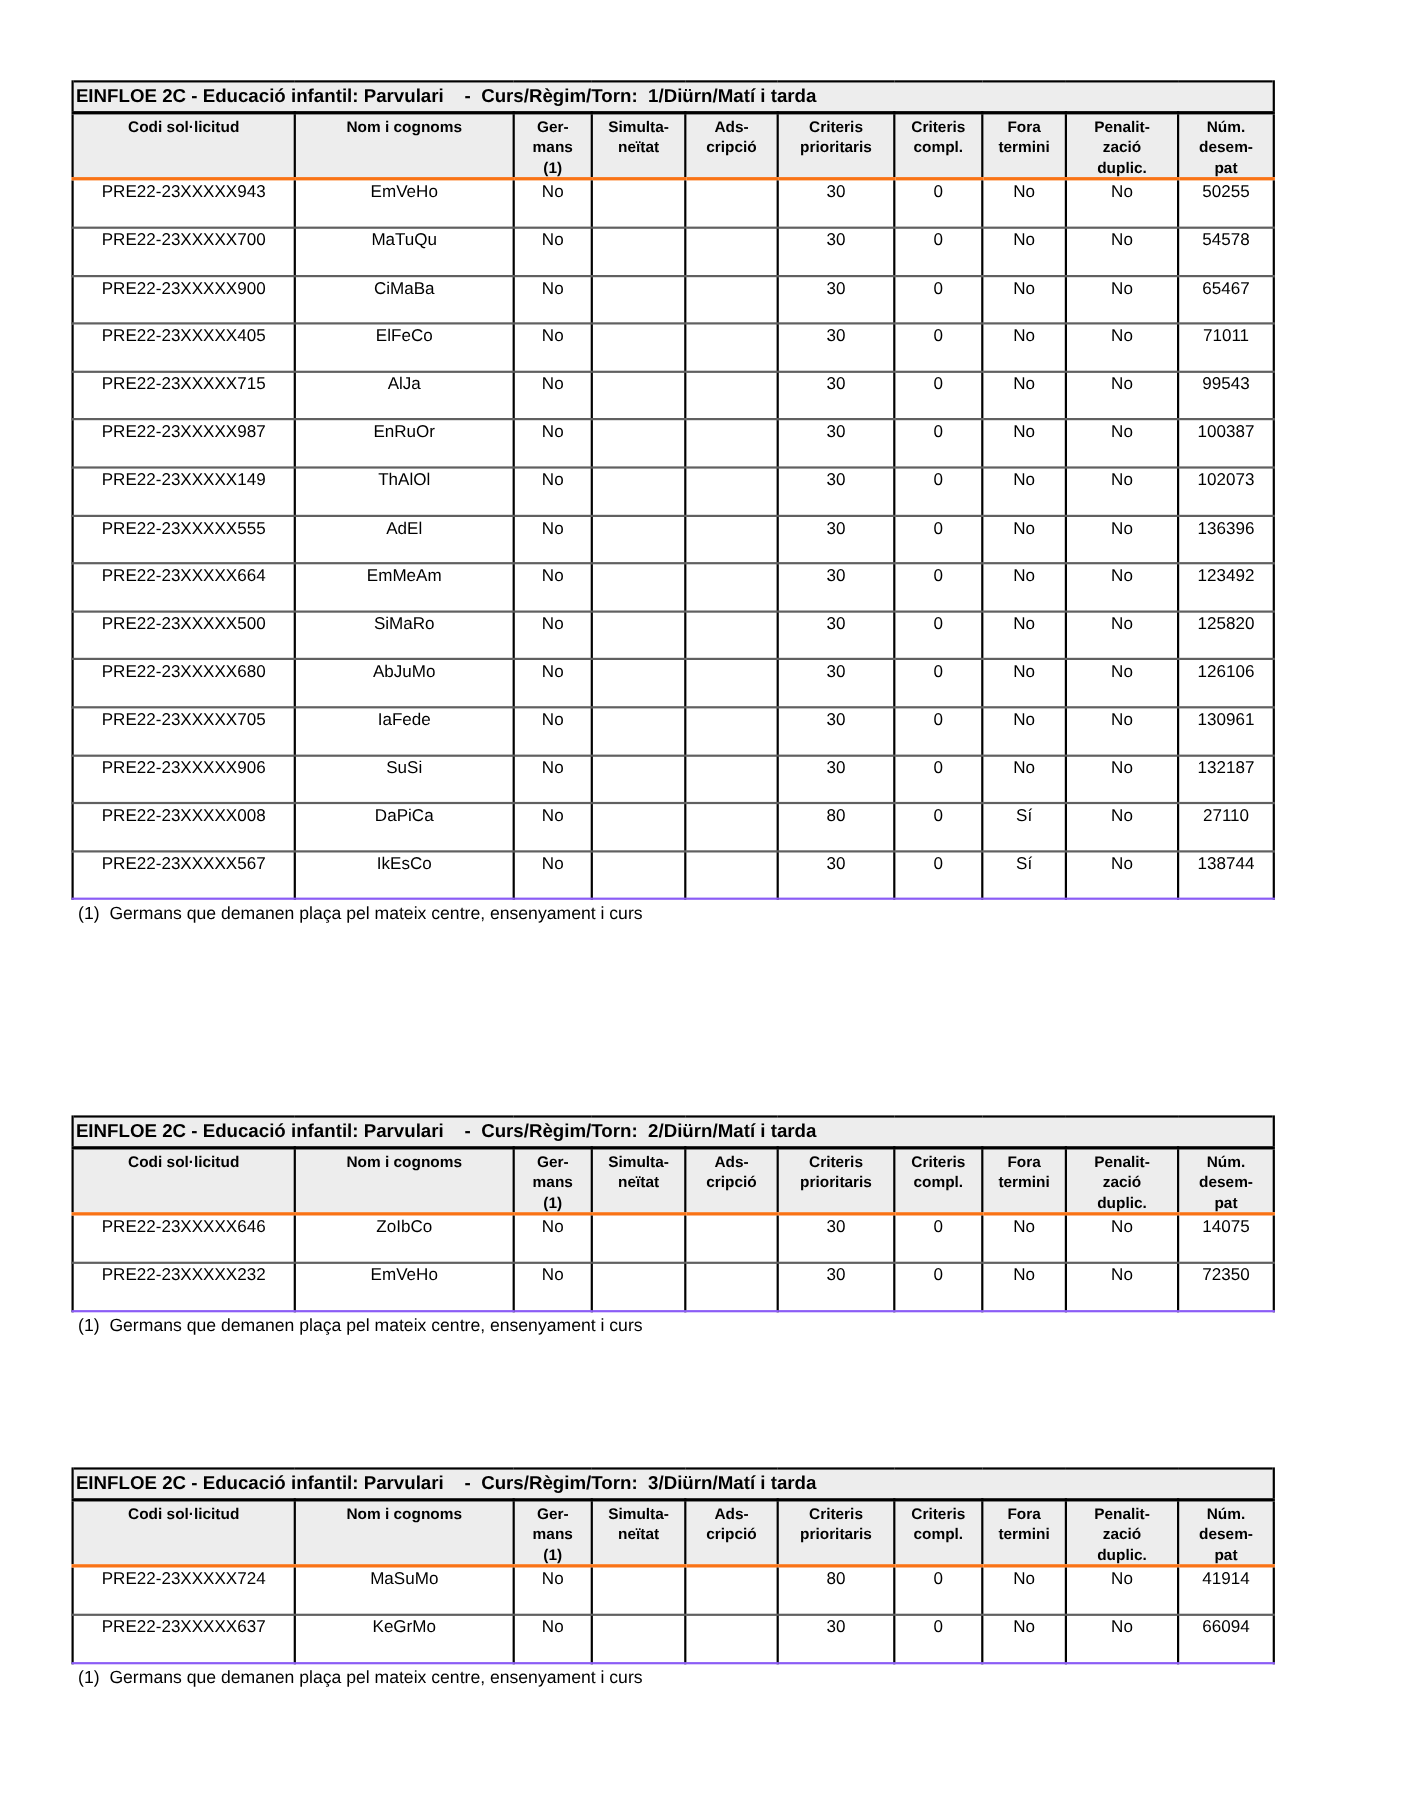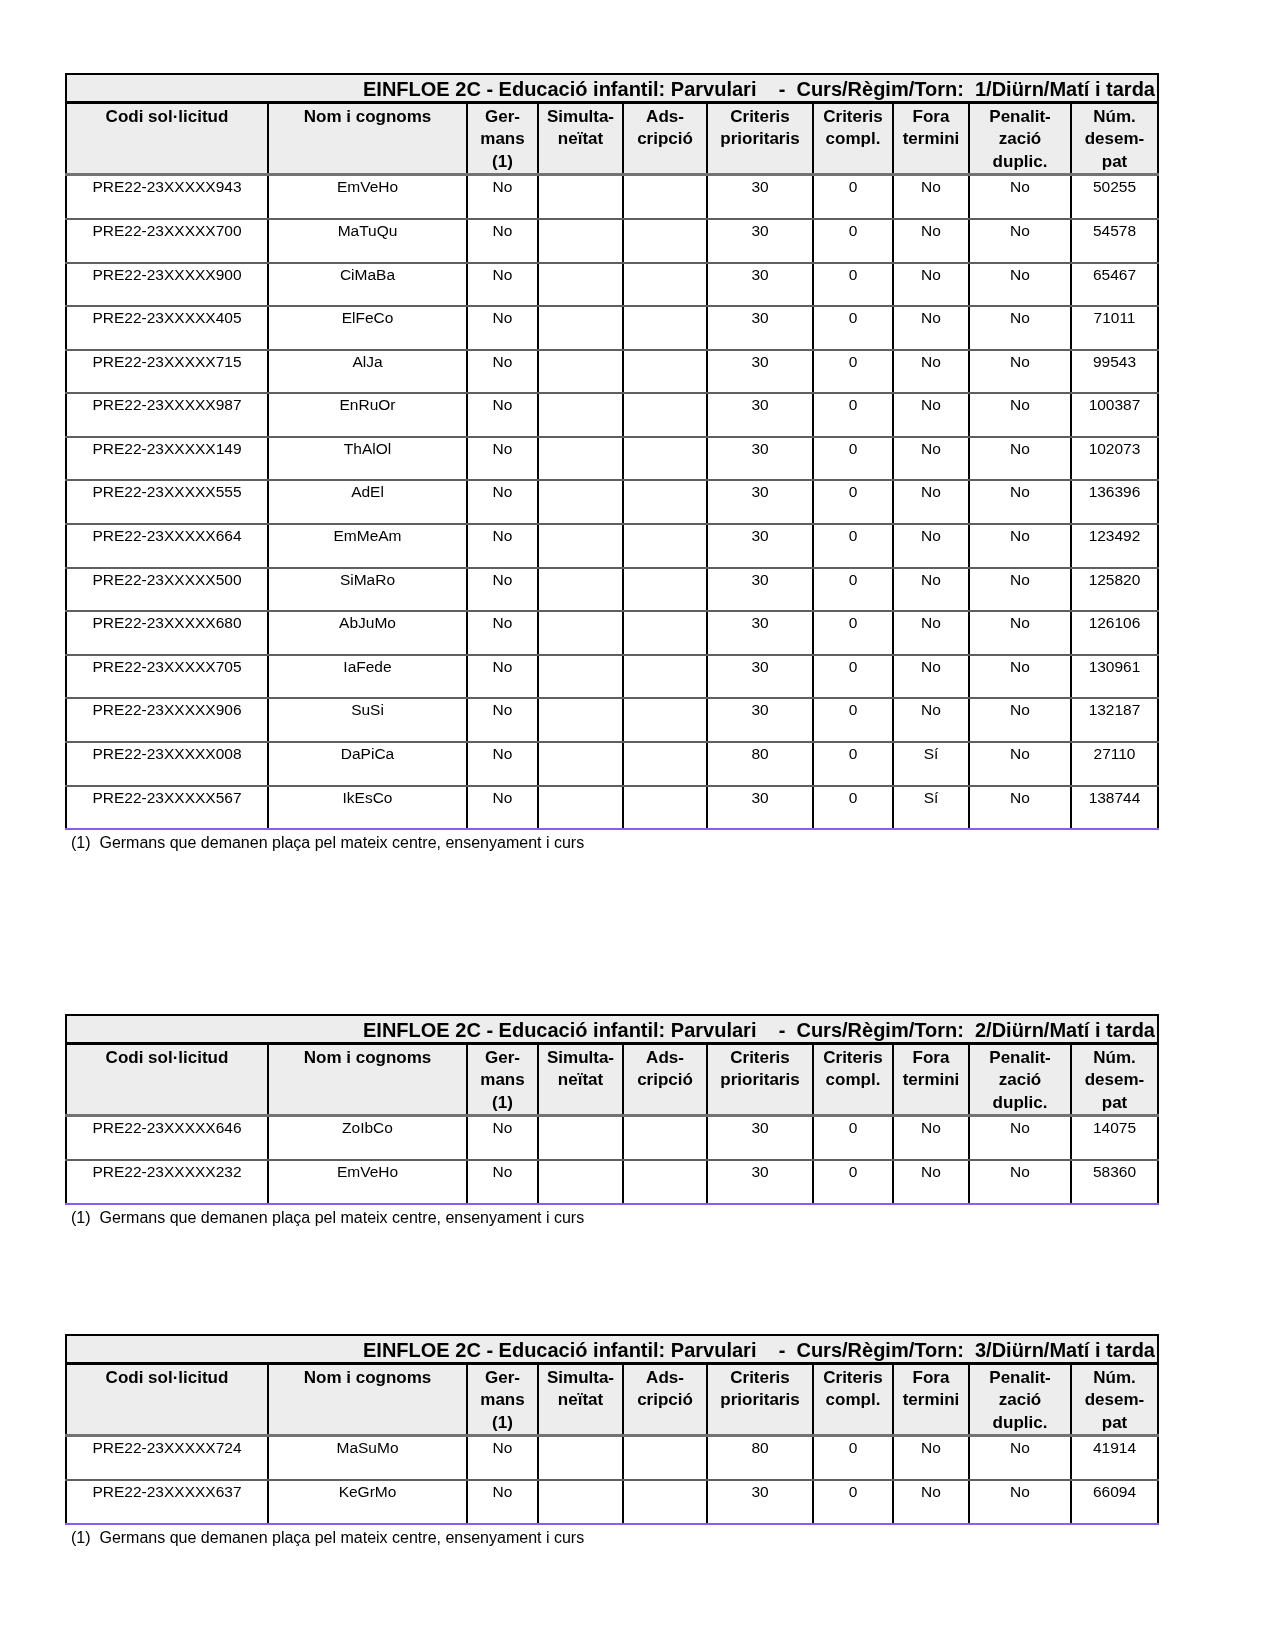--- a/index.html
+++ b/index.html
@@ -27,36 +27,36 @@
     vertical-align: top;
     font-size: 15.5px;
     line-height: 1.15;
     padding: 2px 2px 0 2px;
     border-left: 2px solid #000000;
     border-right: 2px solid #000000;
   }
   tr.title-row td {
     height: 23px;
     background: #ededed;
-    text-align: right;
+    text-align: left;
     font-weight: bold;
-    font-size: 20px;
+    font-size: 17px;
     white-space: pre;
     border-bottom: 3px solid #000000;
     padding-top: 3px;
   }
   tr.header-row td {
     height: 55px;
     background: #ededed;
     font-weight: bold;
-    font-size: 17px;
+    font-size: 14px;
     line-height: 1.32;
     text-align: center;
     white-space: pre-line;
-    border-bottom: 3px solid #737373;
+    border-bottom: 3px solid #f97316;
   }
   tr.data-row td {
     height: 39.6px;
     background: #ffffff;
     text-align: center;
     border-bottom: 2px solid #606060;
   }
   tr.data-row:last-child td { border-bottom: 2px solid #8b5cf6; }
   td.c0, td.c1 { text-align: left; padding-left: 8px; }
 
@@ -355,21 +355,21 @@
           <tr class="data-row">
             <td class="c0">PRE22-23XXXXX232</td>
             <td class="c1">EmVeHo</td>
             <td class="c2">No</td>
             <td class="c3"></td>
             <td class="c4"></td>
             <td class="c5">30</td>
             <td class="c6">0</td>
             <td class="c7">No</td>
             <td class="c8">No</td>
-            <td class="c9">58360</td>
+            <td class="c9">72350</td>
           </tr>
         </tbody>
       </table>
     <div class="footnote">(1)  Germans que demanen plaça pel mateix centre, ensenyament i curs</div>
   </div>
 
   <div class="table-block t3">
     <table class="results">
         <colgroup>
           <col style="width: 202px;">

